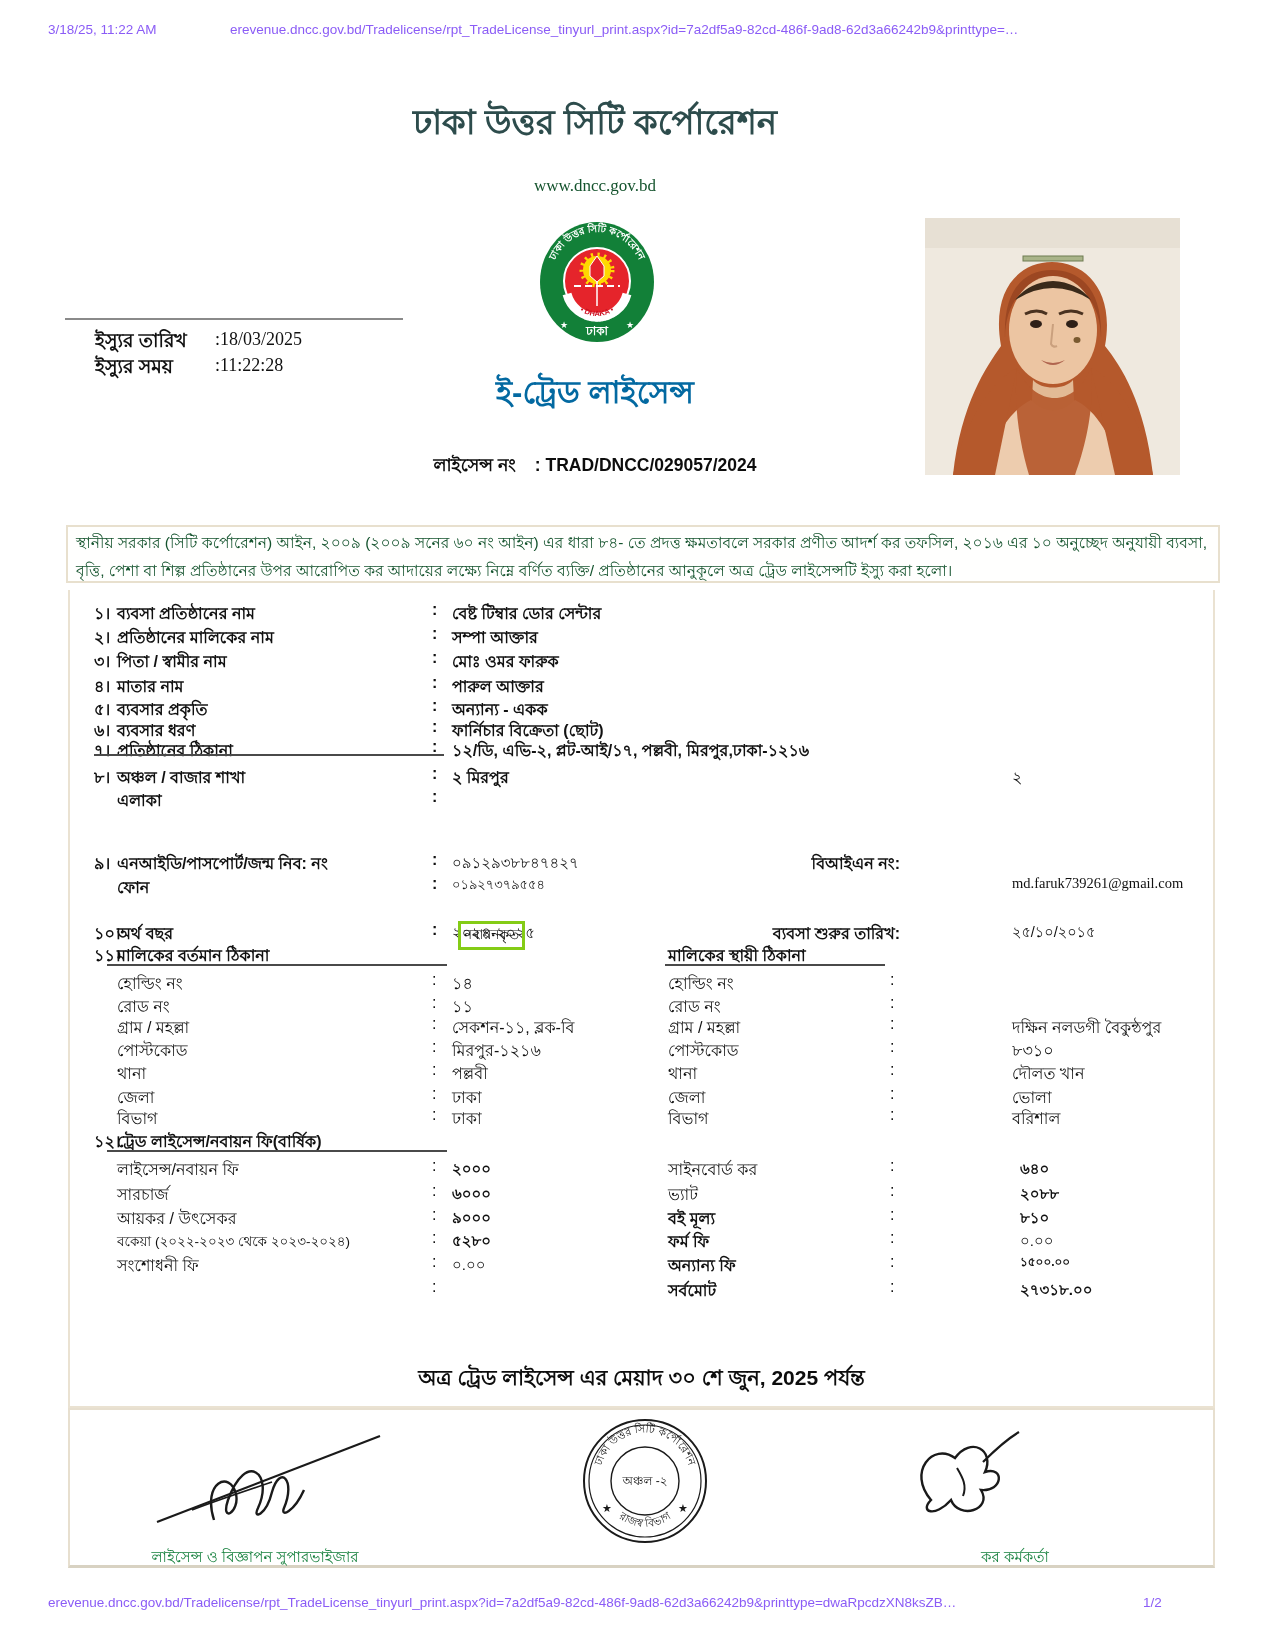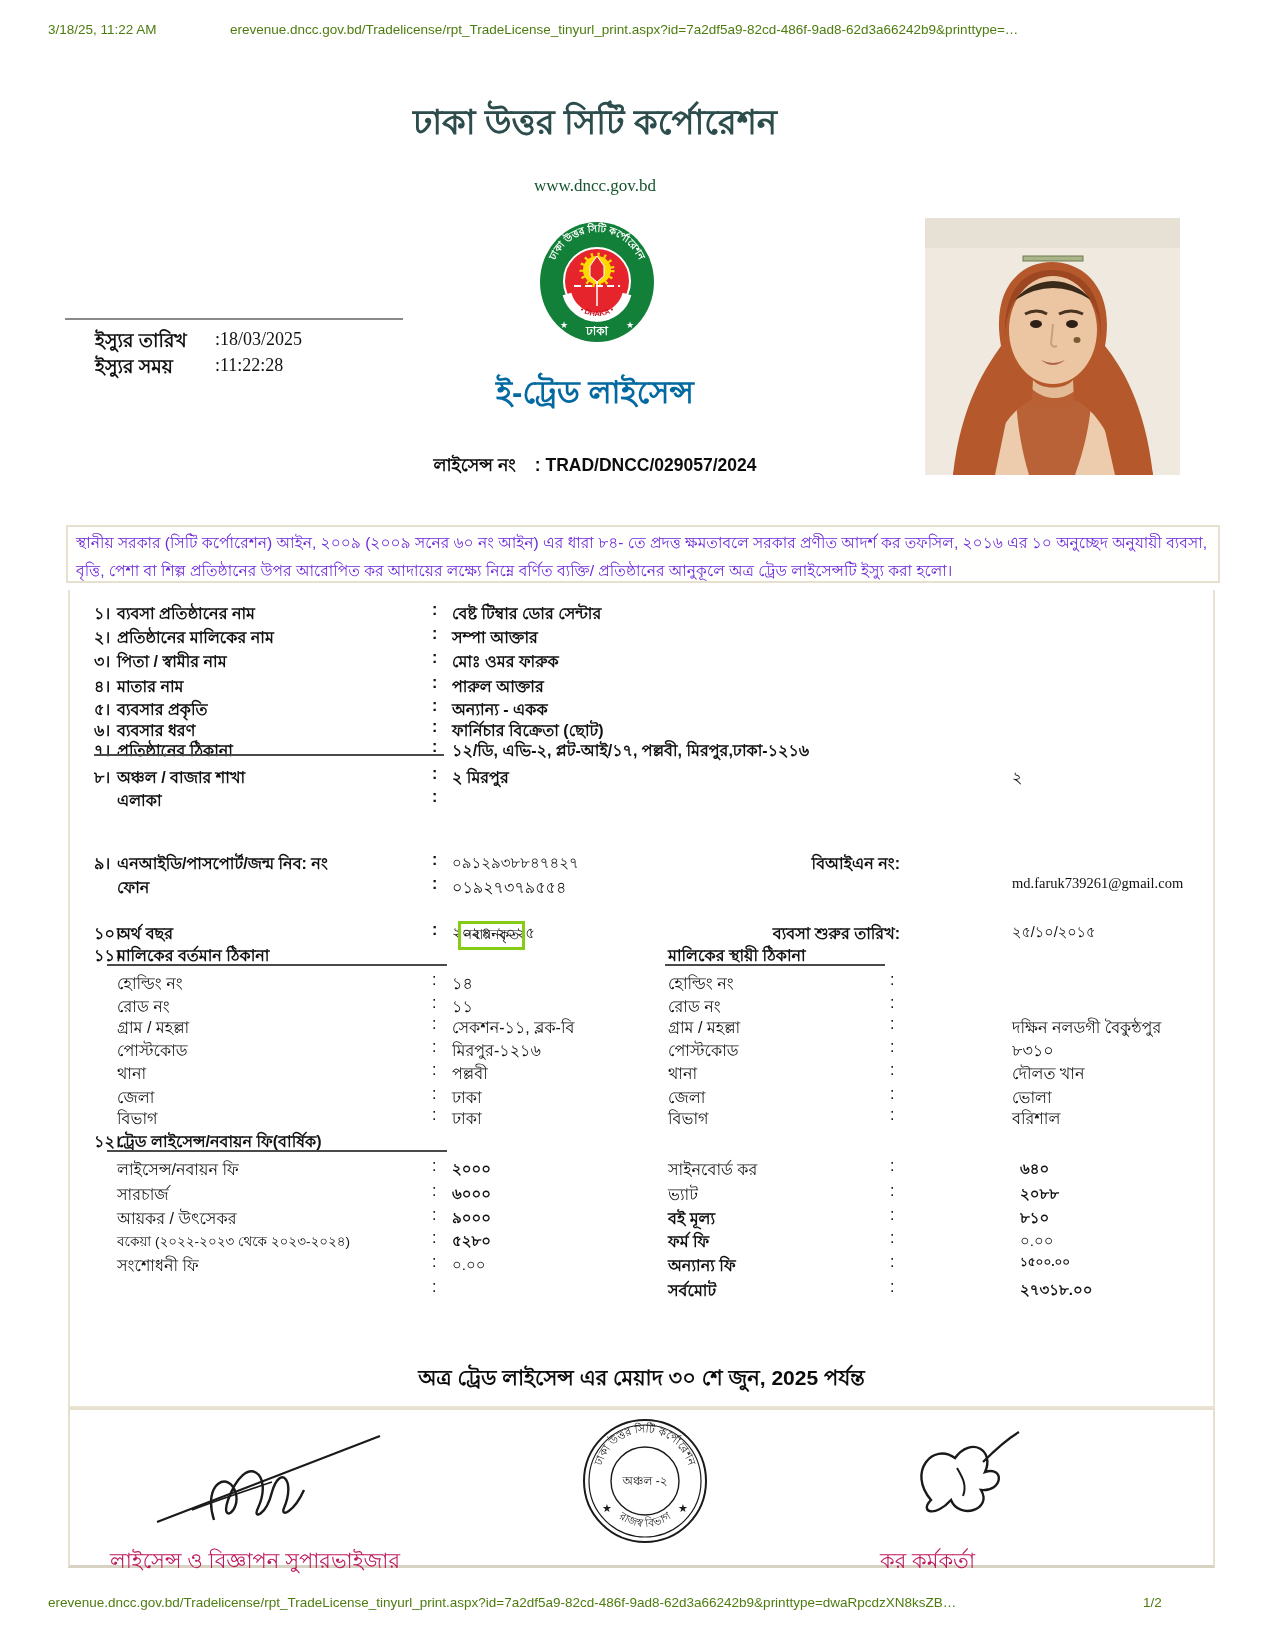--- a/index.html
+++ b/index.html
@@ -1,40 +1,40 @@
 <!DOCTYPE html>
 <html><head>
 <meta charset="utf-8">
 <style>
   html,body{margin:0;padding:0;background:#ffffff;}
   body{width:1275px;height:1650px;position:relative;font-family:"Liberation Sans","DejaVu Sans",sans-serif;color:#111;}
   .abs{position:absolute;}
   .nowrap{white-space:nowrap;}
 
   
-  .print-meta{font-size:13.5px;color:#4d7c0f;}
+  .print-meta{font-size:13.5px;color:#8b5cf6;}
 
   
   .page-title{left:0;width:1190px;top:96px;text-align:center;font-size:34px;font-weight:700;color:#2d4c4c;}
   .site-url{left:0;width:1190px;top:176px;text-align:center;font-size:17px;font-family:"Liberation Serif","DejaVu Serif",serif;color:#14532d;}
 
   
   .issue-line{left:65px;top:318px;width:338px;border-top:2px solid #8a8a8a;height:0;}
   .issue-label{font-size:19px;font-weight:700;color:#111;}
   .issue-value{font-size:18px;font-family:"Liberation Serif","DejaVu Serif",serif;}
 
   .etrade-title{left:0;width:1190px;top:368px;text-align:center;font-size:31px;font-weight:700;color:#0369a1;}
   .license-line{left:0;width:1190px;top:452px;text-align:center;font-size:17.5px;font-weight:700;color:#0d0d0d;}
 
   
   .photo{left:925px;top:218px;width:255px;height:257px;background:#f0ebe2;overflow:hidden;}
 
   
   .intro-box{left:66px;top:525px;width:1154px;height:58px;border:2px solid #e8e0ce;background:#fffffe;
-             font-size:15.5px;line-height:1.8;color:#6d28d9;padding:2px 8px;box-sizing:border-box;}
+             font-size:15.5px;line-height:1.8;color:#14532d;padding:2px 8px;box-sizing:border-box;}
 
   
   .main-box{left:68px;top:590px;width:1147px;height:818px;border:2px solid #eae2d2;border-top:none;box-sizing:border-box;position:absolute;}
   .sig-box{left:68px;top:1408px;width:1147px;height:160px;border:2px solid #e7dfcf;border-bottom:3px solid #d8d2c2;box-sizing:border-box;position:absolute;}
 
   .trow{position:absolute;left:0;width:100%;height:24px;font-size:16px;}
   .trow span{position:absolute;white-space:nowrap;}
   .f-no{left:24px;font-weight:700;}
   .f-label{left:47px;font-weight:700;}
   .f-colon{left:362px;font-weight:700;}
@@ -47,21 +47,21 @@
   .sub .f-value{font-weight:400;}
   .sub .f-rvalue{font-weight:400;}
   .feeval{font-weight:700 !important;}
   .rbold{font-weight:700 !important;}
   .plain{font-weight:400 !important;}
   .sml{font-size:13.5px;}
   .serifmail{font-family:"Liberation Serif","DejaVu Serif",serif;font-size:14.5px;font-weight:400;}
   .tagbox{display:inline-block;border:3px solid #84cc16;padding:0 3px;margin-left:6px;font-size:13.5px;font-weight:400;}
   .uline{position:absolute;height:0;border-top:2px solid #4a4a4a;}
   .validity{position:absolute;left:0;width:100%;top:740px;text-align:center;font-size:21px;font-weight:700;color:#0d0d0d;margin-top:32px;}
-  .sig-label{position:absolute;text-align:left;font-size:21px;color:#be185d;}
+  .sig-label{position:absolute;text-align:center;font-size:15px;color:#15803d;}
 </style>
 </head>
 <body>
 
 <div class="abs print-meta nowrap" style="left:48px;top:22px;">3/18/25, 11:22 AM</div>
 <div class="abs print-meta nowrap" style="left:230px;top:22px;">erevenue.dncc.gov.bd/Tradelicense/rpt_TradeLicense_tinyurl_print.aspx?id=7a2df5a9-82cd-486f-9ad8-62d3a66242b9&amp;printtype=…</div>
 
 <div class="abs page-title nowrap">ঢাকা উত্তর সিটি কর্পোরেশন</div>
 <div class="abs site-url nowrap">www.dncc.gov.bd</div>
 
@@ -191,21 +191,21 @@
   <div class="trow" style="top:261px">
     <span class="f-no">৯।</span>
     <span class="f-label">এনআইডি/পাসপোর্ট/জন্ম নিব: নং</span>
     <span class="f-colon">:</span>
     <span class="f-value plain" style="font-size:15px;">০৯১২৯৩৮৮৪৭৪২৭</span>
     <span class="f-rlabel">বিআইএন নং:</span>
   </div>
   <div class="trow" style="top:285px">
     <span class="f-label">ফোন</span>
     <span class="f-colon">:</span>
-    <span class="f-value plain" style="font-size:16px;">০১৯২৭৩৭৯৫৫৪</span>
+    <span class="f-value plain" style="font-size:13px;">০১৯২৭৩৭৯৫৫৪</span>
     <span class="f-rvalue serifmail">md.faruk739261@gmail.com</span>
   </div>
 
   <div class="trow" style="top:331px">
     <span class="f-no">১০।</span>
     <span class="f-label">অর্থ বছর</span>
     <span class="f-colon">:</span>
     <span class="f-value plain" style="font-size:15px;">
       <span>২০২৪-২০২৫</span>
         <span class="tagbox">নবায়নকৃত</span>

